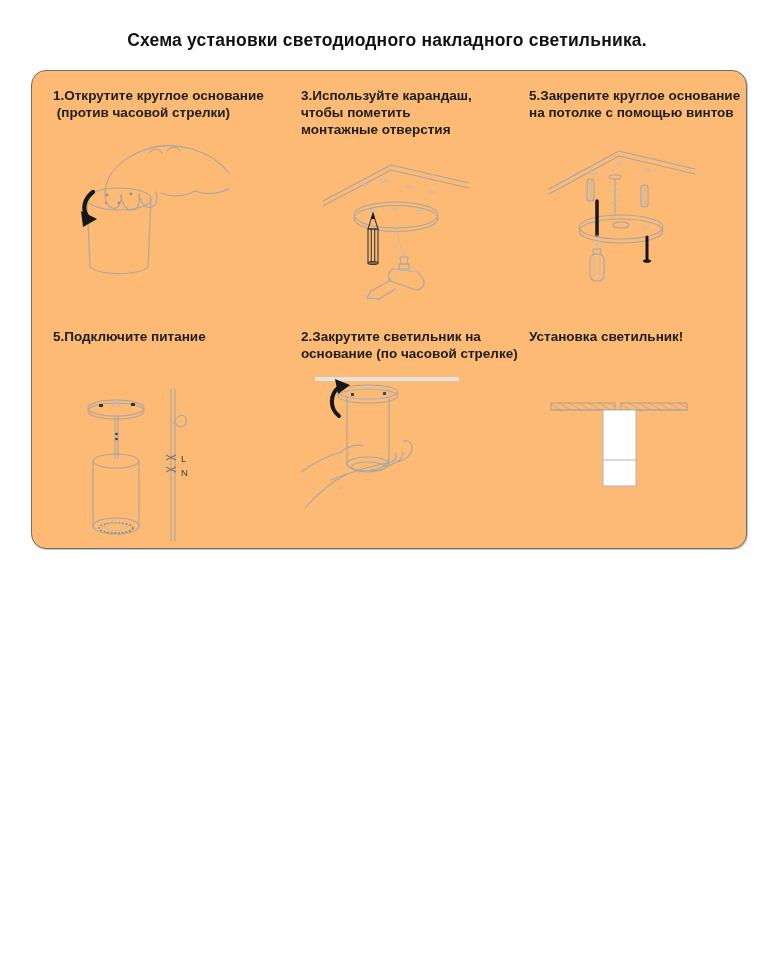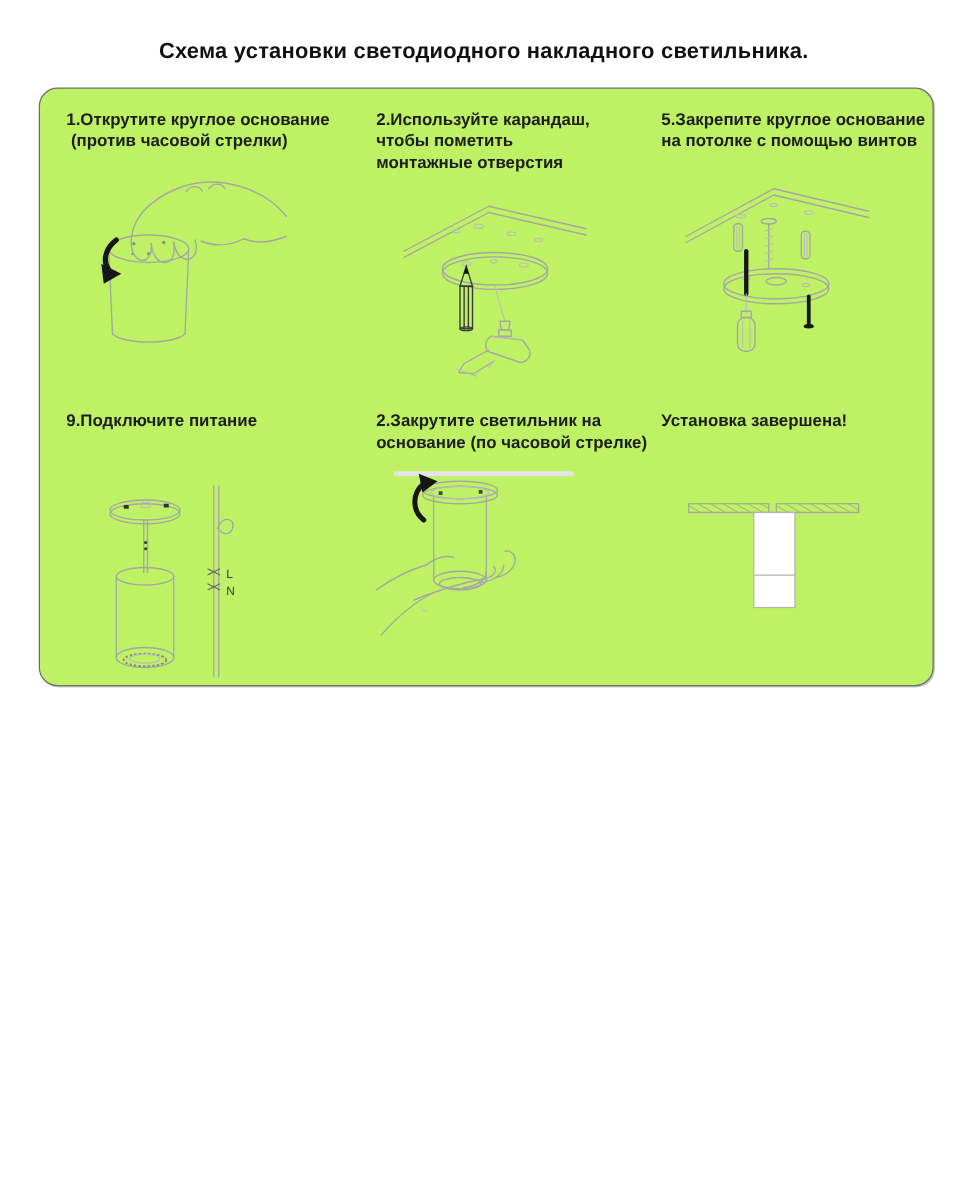--- a/index.html
+++ b/index.html
@@ -1,20 +1,20 @@
 <!DOCTYPE html>
 <html><head>
 <meta charset="utf-8">
 <style>
   html,body{margin:0;padding:0;background:#ffffff;}
   body{width:778px;height:953px;position:relative;font-family:"Liberation Sans",sans-serif;color:#1c1c1c;}
   .page-title{position:absolute;top:30px;left:0;width:774px;text-align:center;
     font-size:17.5px;font-weight:bold;letter-spacing:.2px;color:#111;}
   .panel-box{position:absolute;left:31px;top:70px;width:714px;height:477px;
-    border:1.5px solid #6e6e6e;border-radius:15px;background:#bef264;
+    border:1.5px solid #6e6e6e;border-radius:15px;background:#fdba74;
     box-shadow:1px 1px 0 rgba(90,90,90,.35);}
   .grid{display:grid;grid-template-columns:248px 228px 217px;grid-template-rows:241px 219px;
     padding:16px 0 0 21px;}
   .panel{position:relative;}
   .step-label{font-size:13.5px;font-weight:bold;line-height:17px;white-space:pre-wrap;color:#1d1d1d;}
   svg.illus{position:absolute;overflow:visible;}
   svg.illus text{font-family:"Liberation Sans",sans-serif;}
   .la{stroke:#a6a6a6;fill:none;stroke-width:1.1;stroke-linecap:round;stroke-linejoin:round;}
   .lt{stroke:#bcbcbc;fill:none;stroke-width:.9;stroke-linecap:round;}
   .dk{stroke:#3a3a3a;fill:none;stroke-width:1.1;stroke-linecap:round;}
@@ -50,21 +50,21 @@
         <path class="la" d="M136,54 C124,60 112,60 102,56"></path>
         <path class="la" d="M108,14 c4,-5 10,-5 13,0"></path>
         <path class="la" d="M90,16 c4,-5 10,-5 13,0"></path>
 
         <path class="blk" stroke-width="4.2" d="M34,55 C25,62 23,72 28,79"></path>
         <polygon points="22,74 38,82 24,90" fill="#161616"></polygon>
       </svg>
     </div>
 
     <div class="panel">
-      <div class="step-label">2.Используйте карандаш,
+      <div class="step-label">3.Используйте карандаш,
 чтобы пометить
 монтажные отверстия</div>
       <svg class="illus" style="left:20px;top:56px;" width="150" height="160" viewBox="0 0 150 160">
 
         <path class="la" d="M2,58 L70,22 L148,40"></path>
         <path class="la" d="M2,63 L70,27 L148,45"></path>
         <ellipse class="lt" cx="62" cy="38" rx="4" ry="1.6"></ellipse>
         <ellipse class="lt" cx="88" cy="44" rx="3.5" ry="1.4"></ellipse>
         <ellipse class="lt" cx="110" cy="49" rx="3" ry="1.2"></ellipse>
         <ellipse class="lt" cx="44" cy="42" rx="3" ry="1.2"></ellipse>
@@ -124,21 +124,21 @@
         <rect class="la" x="46" y="116" width="8" height="5"></rect>
         <rect class="la" x="43" y="121" width="14" height="27" rx="6"></rect>
         <path class="lt" d="M47,124 L47,145 M53,124 L53,145"></path>
 
         <path class="blk" stroke-width="3" d="M100,104 L100,126"></path>
         <ellipse cx="100" cy="128" rx="4" ry="1.8" fill="#161616"></ellipse>
       </svg>
     </div>
 
     <div class="panel">
-      <div class="step-label">9.Подключите питание</div>
+      <div class="step-label">5.Подключите питание</div>
       <svg class="illus" style="left:12px;top:58px;" width="150" height="160" viewBox="0 0 150 160">
 
         <ellipse class="la" cx="51" cy="22" rx="28" ry="8"></ellipse>
         <ellipse class="la" cx="51" cy="25" rx="28" ry="8"></ellipse>
         <rect x="34" y="18" width="4" height="3" fill="#333"></rect>
         <rect x="66" y="17" width="4" height="3" fill="#333"></rect>
         <rect class="lt" x="48" y="16" width="7" height="4"></rect>
 
         <path class="la" d="M50,30 L50,72 M53,30 L53,72"></path>
         <circle cx="51.5" cy="48" r="1.2" fill="#333"></circle>
@@ -187,21 +187,21 @@
         <path class="la" d="M30,104 C50,96 70,90 86,87 C94,86 97,81 94,77"></path>
         <path class="la" d="M96,86 C106,84 112,77 111,70"></path>
         <path class="la" d="M84,90 C94,89 102,83 102,76"></path>
         <path class="la" d="M111,70 C110,66 106,64 103,65"></path>
         <path class="la" d="M70,94 C80,93 88,88 88,82"></path>
         <path class="lt" d="M36,110 a3,3 0 0 0 5,2"></path>
       </svg>
     </div>
 
     <div class="panel">
-      <div class="step-label">Установка завершена!</div>
+      <div class="step-label">Установка светильник!</div>
       <svg class="illus" style="left:20px;top:70px;" width="140" height="100" viewBox="0 0 140 100">
         <defs>
           <pattern id="hatch6" width="5" height="8" patternUnits="userSpaceOnUse" patternTransform="rotate(-60)">
             <line x1="0" y1="0" x2="0" y2="8" stroke="#9a9a9a" stroke-width="1.1"></line>
           </pattern>
         </defs>
 
         <rect x="2" y="5" width="64" height="7" fill="url(#hatch6)" stroke="#9a9a9a" stroke-width=".8"></rect>
         <rect x="72" y="5" width="66" height="7" fill="url(#hatch6)" stroke="#9a9a9a" stroke-width=".8"></rect>
         <path class="la" d="M2,12 L138,12"></path>

